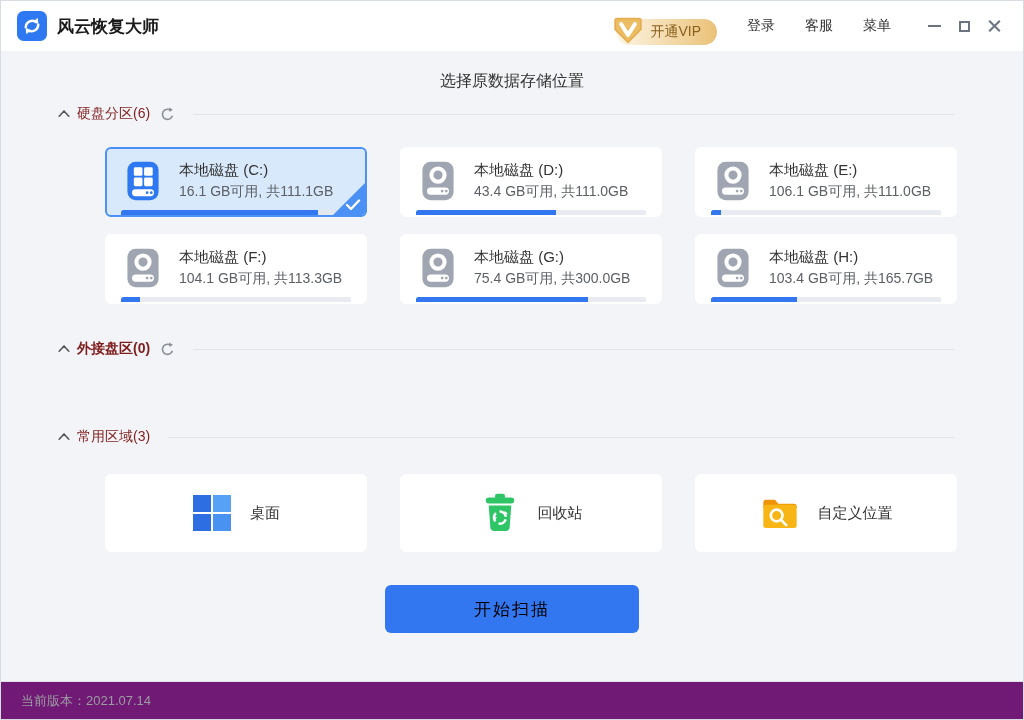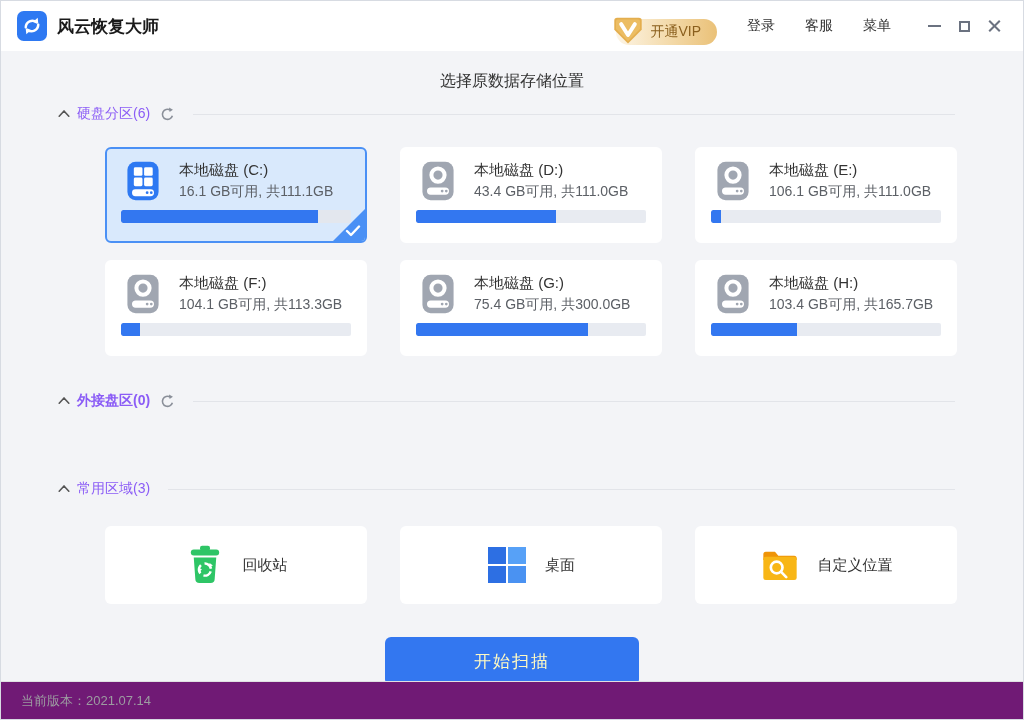--- a/index.html
+++ b/index.html
@@ -35,28 +35,28 @@
 
   
   .content { flex:1 1 auto; background:#f3f4f7; padding-top:20px; overflow:hidden; }
   .page-heading { text-align:center; font-size:16px; color:#333; height:20px; line-height:20px; margin-bottom:14px; }
 
   .section-head { display:flex; align-items:center; height:18px; margin:0 68px 0 56px; }
   .sec1 { margin-bottom:24px; }
   .sec2 { margin-top:36px; margin-bottom:0;font-weight:bold; }
   .sec3 { margin-top:70px; margin-bottom:28px; }
   .chev { width:14px; height:14px; cursor:pointer; flex:0 0 auto; }
-  .section-title { font-size:14px; color:#8b5cf6; margin-left:6px; }
+  .section-title { font-size:14px; color:#7f1d1d; margin-left:6px; }
   .refresh-ic { width:15px; height:15px; margin-left:10px; cursor:pointer; flex:0 0 auto; }
   .section-line { flex:1 1 auto; height:1px; background:#e2e4e9; margin-left:18px; }
 
   .grid3 { display:grid; grid-template-columns:repeat(3,262px); gap:17px 33px; margin-left:104px; }
 
   
-  .disk-card { position:relative; width:262px; height:96px; background:#fff; border-radius:6px;
+  .disk-card { position:relative; width:262px; height:70px; background:#fff; border-radius:6px;
     border:2px solid #fff; padding:10px 14px 0 14px; cursor:pointer; overflow:hidden; }
   .disk-card.selected { background:#d9e9fc; border-color:#4a90f5; }
   .disk-top { display:flex; align-items:center; }
   .disk-icon { width:44px; height:44px; flex:0 0 auto; }
   .icon-blue { display:none; }
   .disk-card.selected .icon-blue { display:block; }
   .disk-text { margin-left:14px; }
   .disk-name { font-size:15px; color:#333; }
   .disk-info { font-size:14px; color:#5c6066; margin-top:3px; }
   .disk-bar { margin-top:7px; height:13px; background:#e8ebf1; border-radius:2px; overflow:hidden; }
@@ -69,21 +69,21 @@
   .disk-card.selected .check-mark { display:block; }
 
   
   .area-card { width:262px; height:78px; background:#fff; border-radius:6px; display:flex;
     align-items:center; justify-content:center; cursor:pointer; }
   .area-icon { width:40px; height:40px; flex:0 0 auto; }
   .area-label { font-size:15px; color:#333; margin-left:18px; }
 
   
   .scan-row { display:flex; justify-content:center; margin-top:33px; }
-  .scan-btn { width:254px; height:48px; background:var(--accent,#3377f0); color:#fef9c3; border:none;
+  .scan-btn { width:254px; height:48px; background:var(--accent,#3377f0); color:#000000; border:none;
     border-radius:6px; font-size:17px; letter-spacing:2px; cursor:pointer;
     font-family:"Liberation Sans","DejaVu Sans",sans-serif; }
 
   
   .footer { height:38px; flex:0 0 auto; background:#701a75; border-top:1px solid #e0e0e2;
     display:flex; align-items:center; padding-left:20px; }
   .footer-text { font-size:13px; color:#9c9ca1; }
 </style>
 </head>
 <body>
@@ -282,40 +282,40 @@
     <div class="section-head sec3">
       <svg class="chev" viewBox="0 0 16 16">
         <polyline points="2.5,10.5 8,4.5 13.5,10.5" fill="none" stroke="#555" stroke-width="1.8" stroke-linecap="round" stroke-linejoin="round"></polyline>
       </svg>
       <span class="section-title">常用区域(3)</span>
       <div class="section-line"></div>
     </div>
 
     <div class="grid3">
       <div class="area-card">
+        <svg class="area-icon" viewBox="0 0 40 40">
+          <rect x="1" y="2" width="18" height="17" fill="#2d6fe3"></rect>
+          <rect x="21" y="2" width="18" height="17" fill="#57a1f7"></rect>
+          <rect x="1" y="21" width="18" height="17" fill="#2d6fe3"></rect>
+          <rect x="21" y="21" width="18" height="17" fill="#4a92f2"></rect>
+        </svg>
+        <span class="area-label">桌面</span>
+      </div>
+      <div class="area-card">
         <svg class="area-icon" viewBox="0 0 44 48">
           <rect x="16" y="1" width="12" height="6" rx="2.5" fill="#2ec566"></rect>
           <rect x="5" y="5.5" width="34" height="7" rx="3.5" fill="#2ec566"></rect>
           <path d="M8.5 15 H35.5 L33.6 41 Q33.3 45.5 28.8 45.5 H15.2 Q10.7 45.5 10.4 41 Z" fill="#2ec566"></path>
           <circle cx="22" cy="29.5" r="7.2" fill="none" stroke="#fff" stroke-width="3" stroke-dasharray="10.6 4.5" transform="rotate(18 22 29.5)"></circle>
           <polygon points="27.5,21.5 31.5,24.5 26.5,26.5" fill="#fff"></polygon>
           <polygon points="14.5,32.5 13.5,27.5 18.5,29.5" fill="#fff"></polygon>
         </svg>
         <span class="area-label">回收站</span>
       </div>
       <div class="area-card">
-        <svg class="area-icon" viewBox="0 0 40 40">
-          <rect x="1" y="2" width="18" height="17" fill="#2d6fe3"></rect>
-          <rect x="21" y="2" width="18" height="17" fill="#57a1f7"></rect>
-          <rect x="1" y="21" width="18" height="17" fill="#2d6fe3"></rect>
-          <rect x="21" y="21" width="18" height="17" fill="#4a92f2"></rect>
-        </svg>
-        <span class="area-label">桌面</span>
-      </div>
-      <div class="area-card">
         <svg class="area-icon" viewBox="0 0 48 42">
           <path d="M4 8 Q4 5 7 5 H18 L22 10 H41 Q44 10 44 13 V15 H4 Z" fill="#ef9407"></path>
           <rect x="4" y="11" width="40" height="28" rx="3" fill="#f8b616"></rect>
           <circle cx="20" cy="24" r="7" fill="none" stroke="#fff" stroke-width="3.2"></circle>
           <line x1="25.3" y1="29.3" x2="31.5" y2="35.5" stroke="#fff" stroke-width="3.2" stroke-linecap="round"></line>
         </svg>
         <span class="area-label">自定义位置</span>
       </div>
     </div>
 

